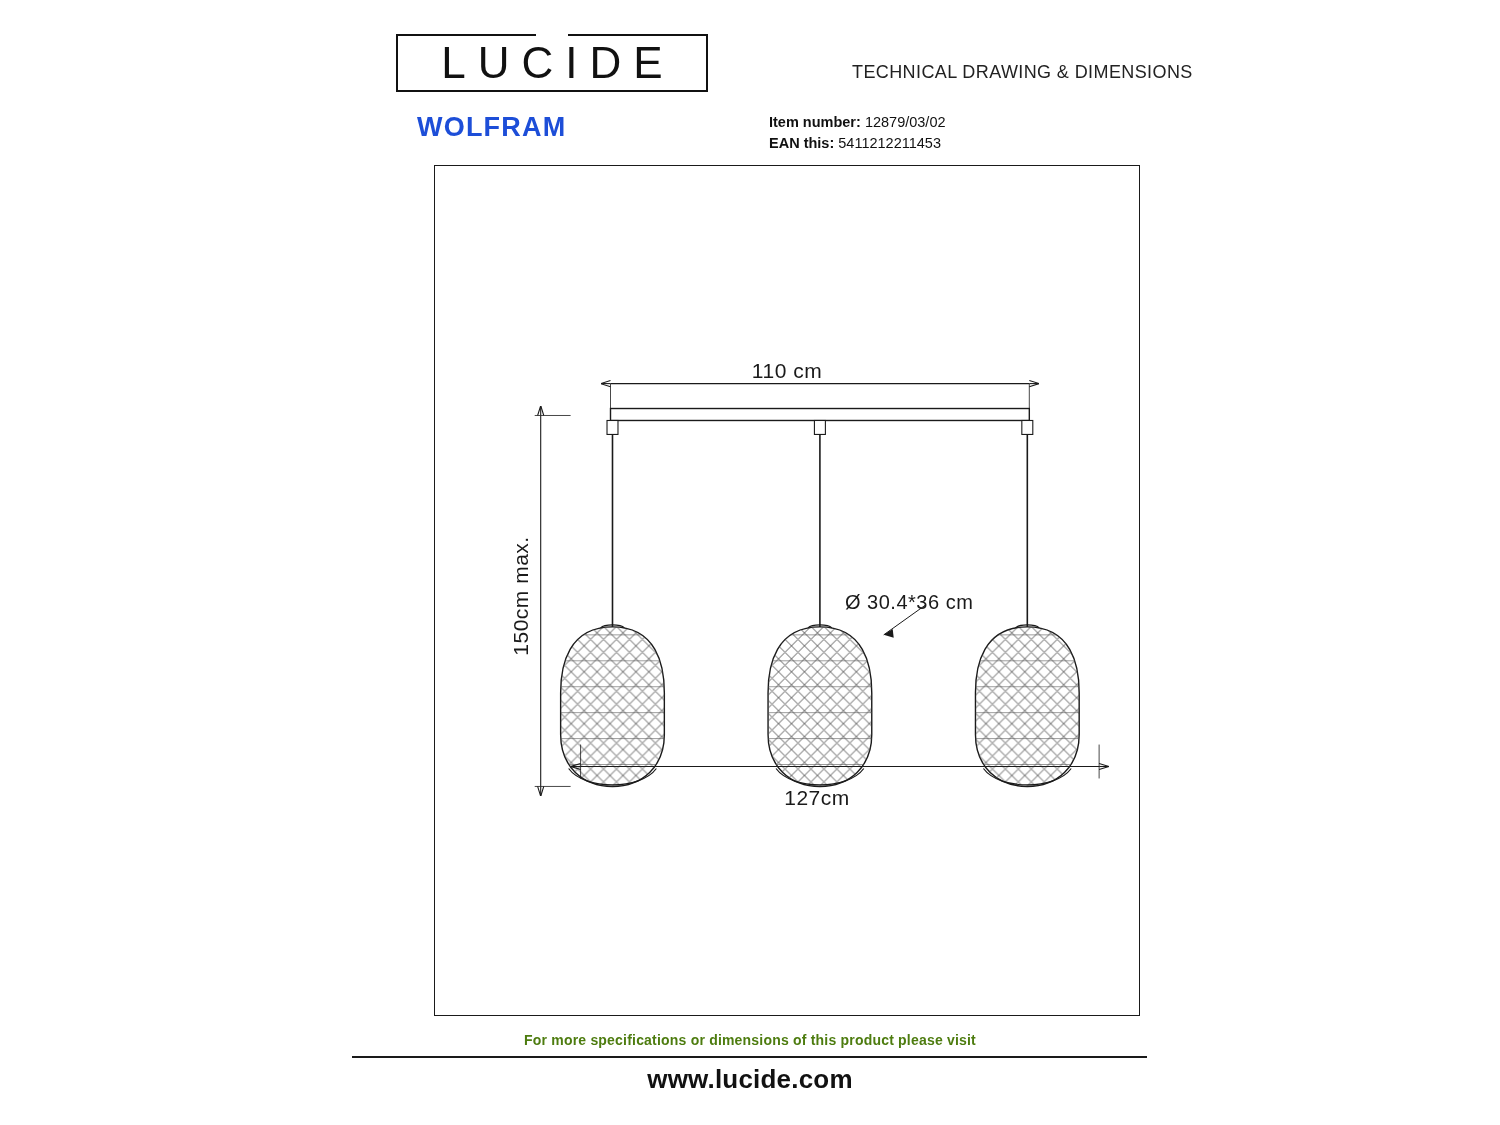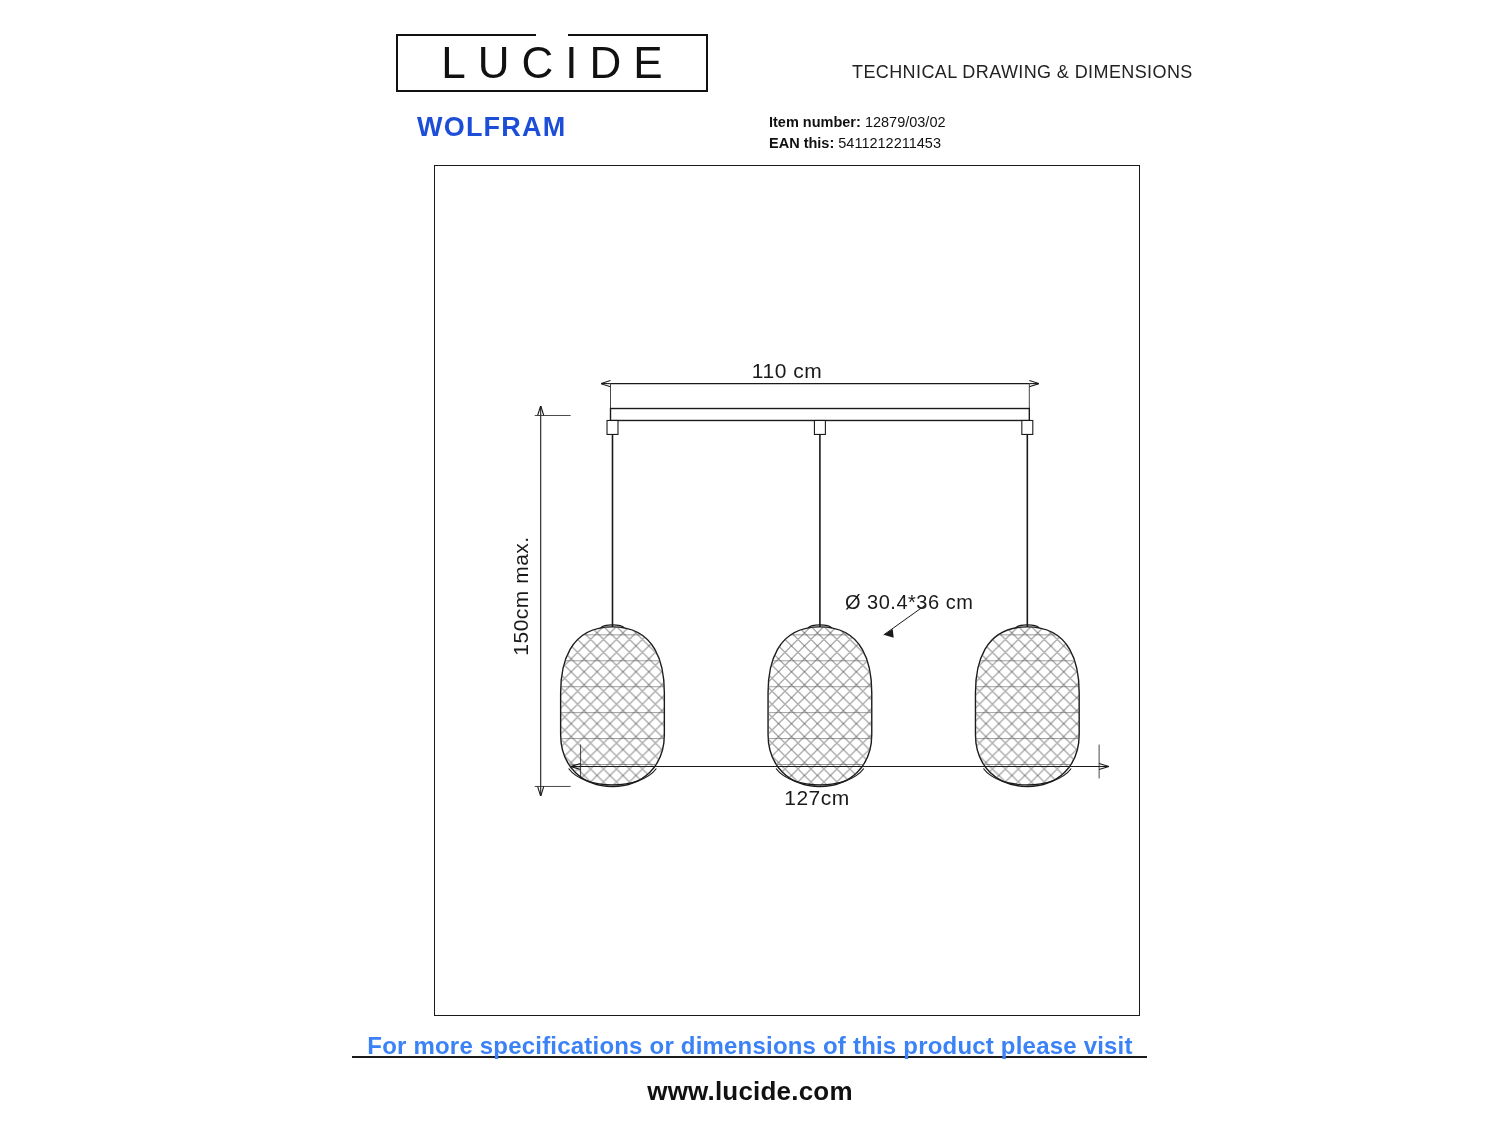--- a/index.html
+++ b/index.html
@@ -171,23 +171,23 @@
   .footer-line {
     position: absolute;
     left: 352px;
     top: 24px;
     width: 795px;
     height: 1.5px;
     background: #1a1a1a;
   }
   .footer-text1 {
     position: relative;
-    font-size: 24px;
+    font-size: 14px;
     font-weight: bold;
-    color: #3b82f6;
+    color: #4d7c0f;
     letter-spacing: 0.2px;
   }
   .footer-text2 {
     position: relative;
     margin-top: 16px;
     font-size: 26px;
     font-weight: bold;
     color: #111;
     letter-spacing: 0.2px;
   }

